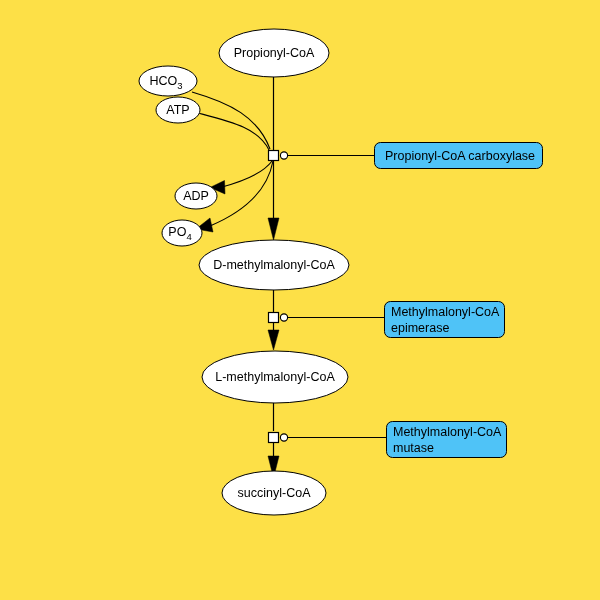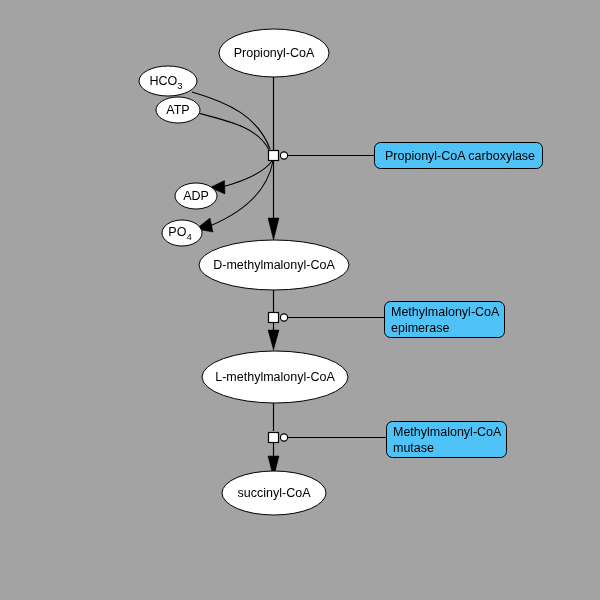--- a/index.html
+++ b/index.html
@@ -10,21 +10,21 @@
   body {
     width: 600px;
     height: 600px;
     font-family: "Liberation Sans", sans-serif;
     overflow: hidden;
   }
   #pathway-canvas {
     position: relative;
     width: 600px;
     height: 600px;
-    background: #a3a3a3;
+    background: #fde047;
   }
   svg#pathway-svg {
     position: absolute;
     top: 0;
     left: 0;
     width: 600px;
     height: 600px;
     display: block;
   }
   .metabolite-ellipse {

